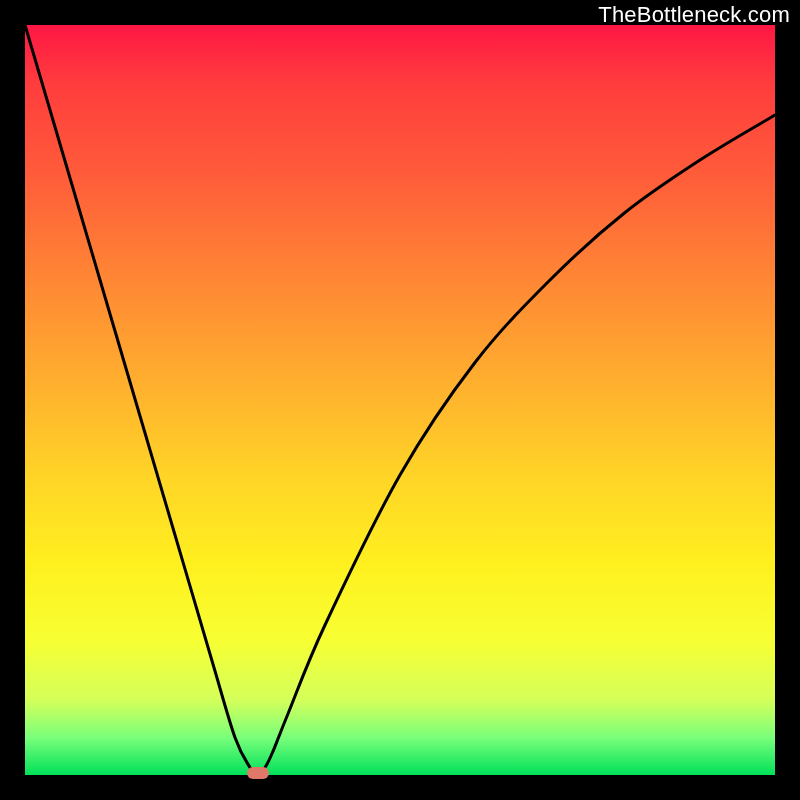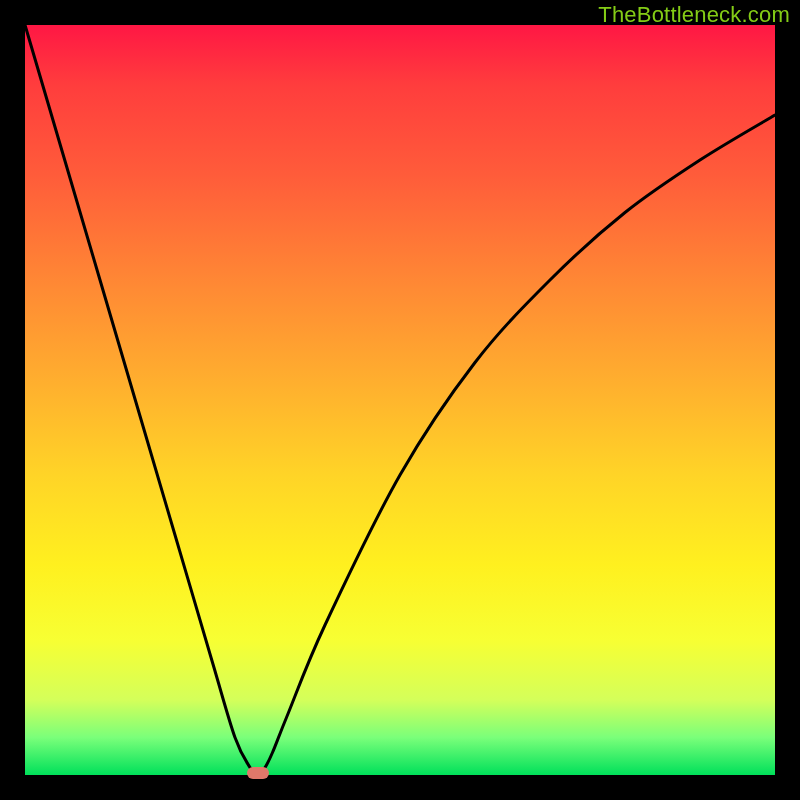--- a/index.html
+++ b/index.html
@@ -28,21 +28,21 @@
       #f7ff33 82%,
       #d4ff5a 90%,
       #7aff7a 95%,
       #00e05a 100%
     );
   }
   .watermark {
     position: absolute;
     top: 2px;
     right: 10px;
-    color: #84cc16;
+    color: #ffffff;
     font-size: 22px;
     font-weight: 500;
     letter-spacing: 0.2px;
     z-index: 5;
   }
   svg.curve {
     position: absolute;
     left: 0;
     top: 0;
     width: 750px;

